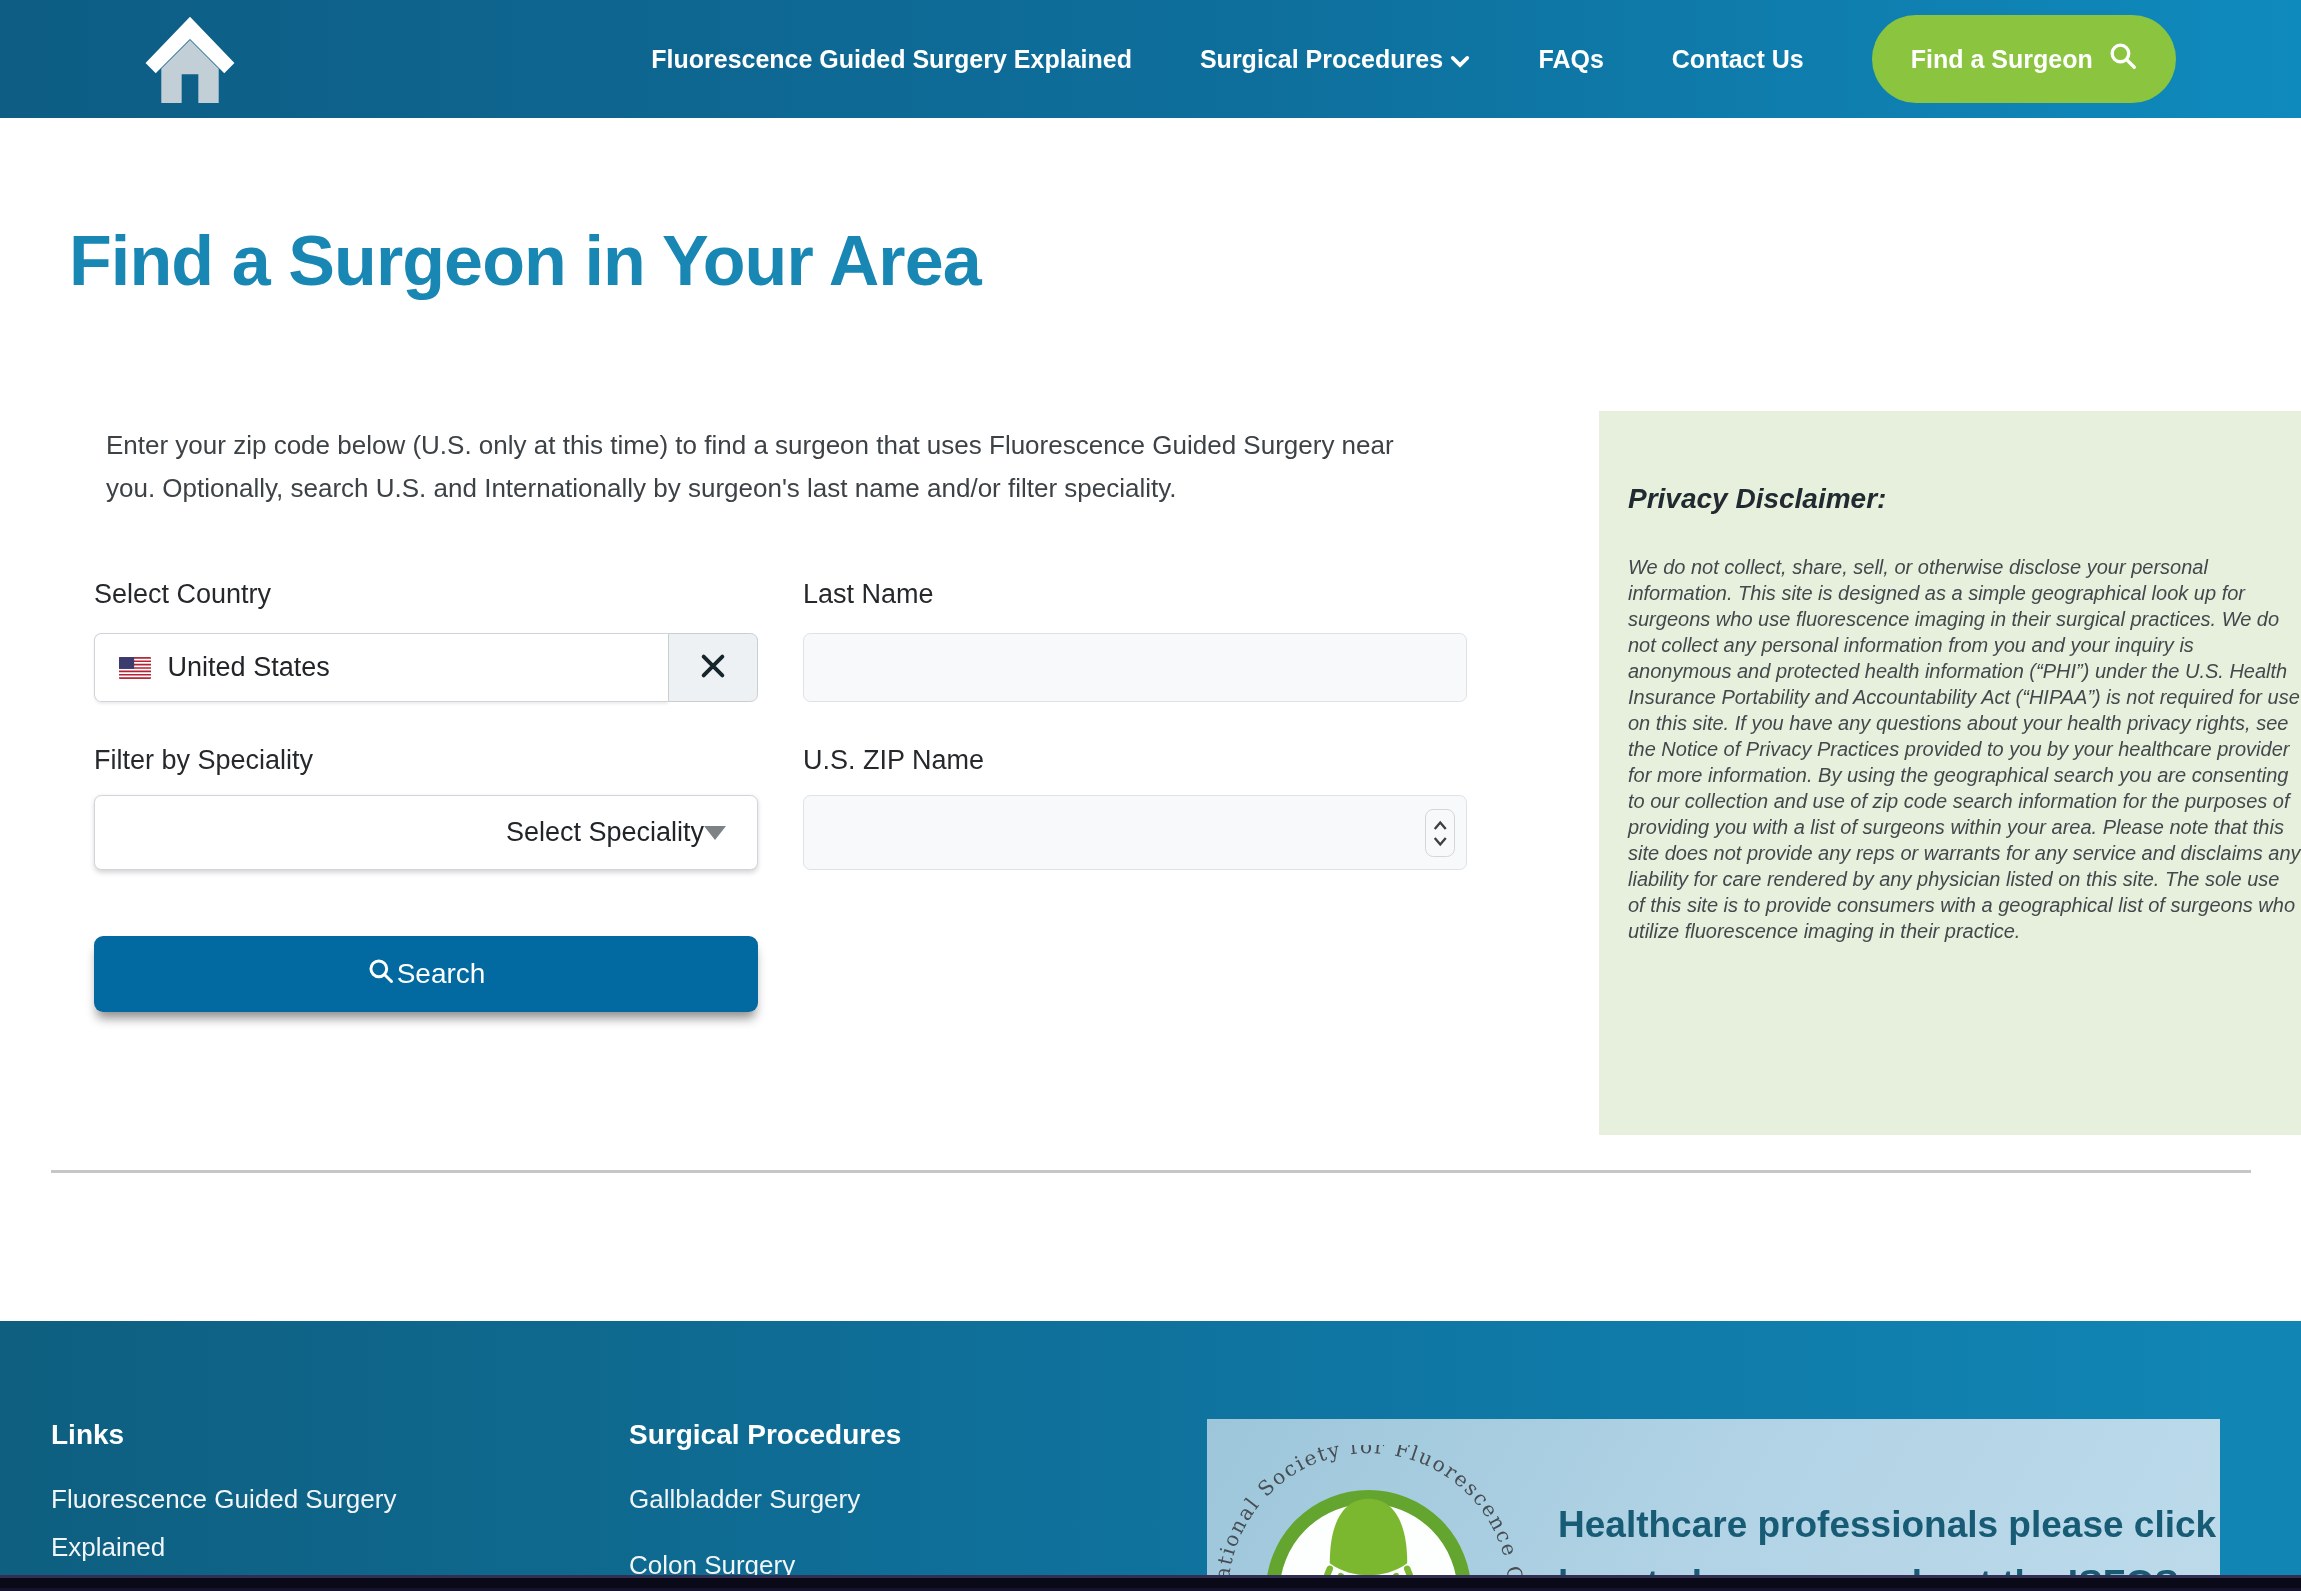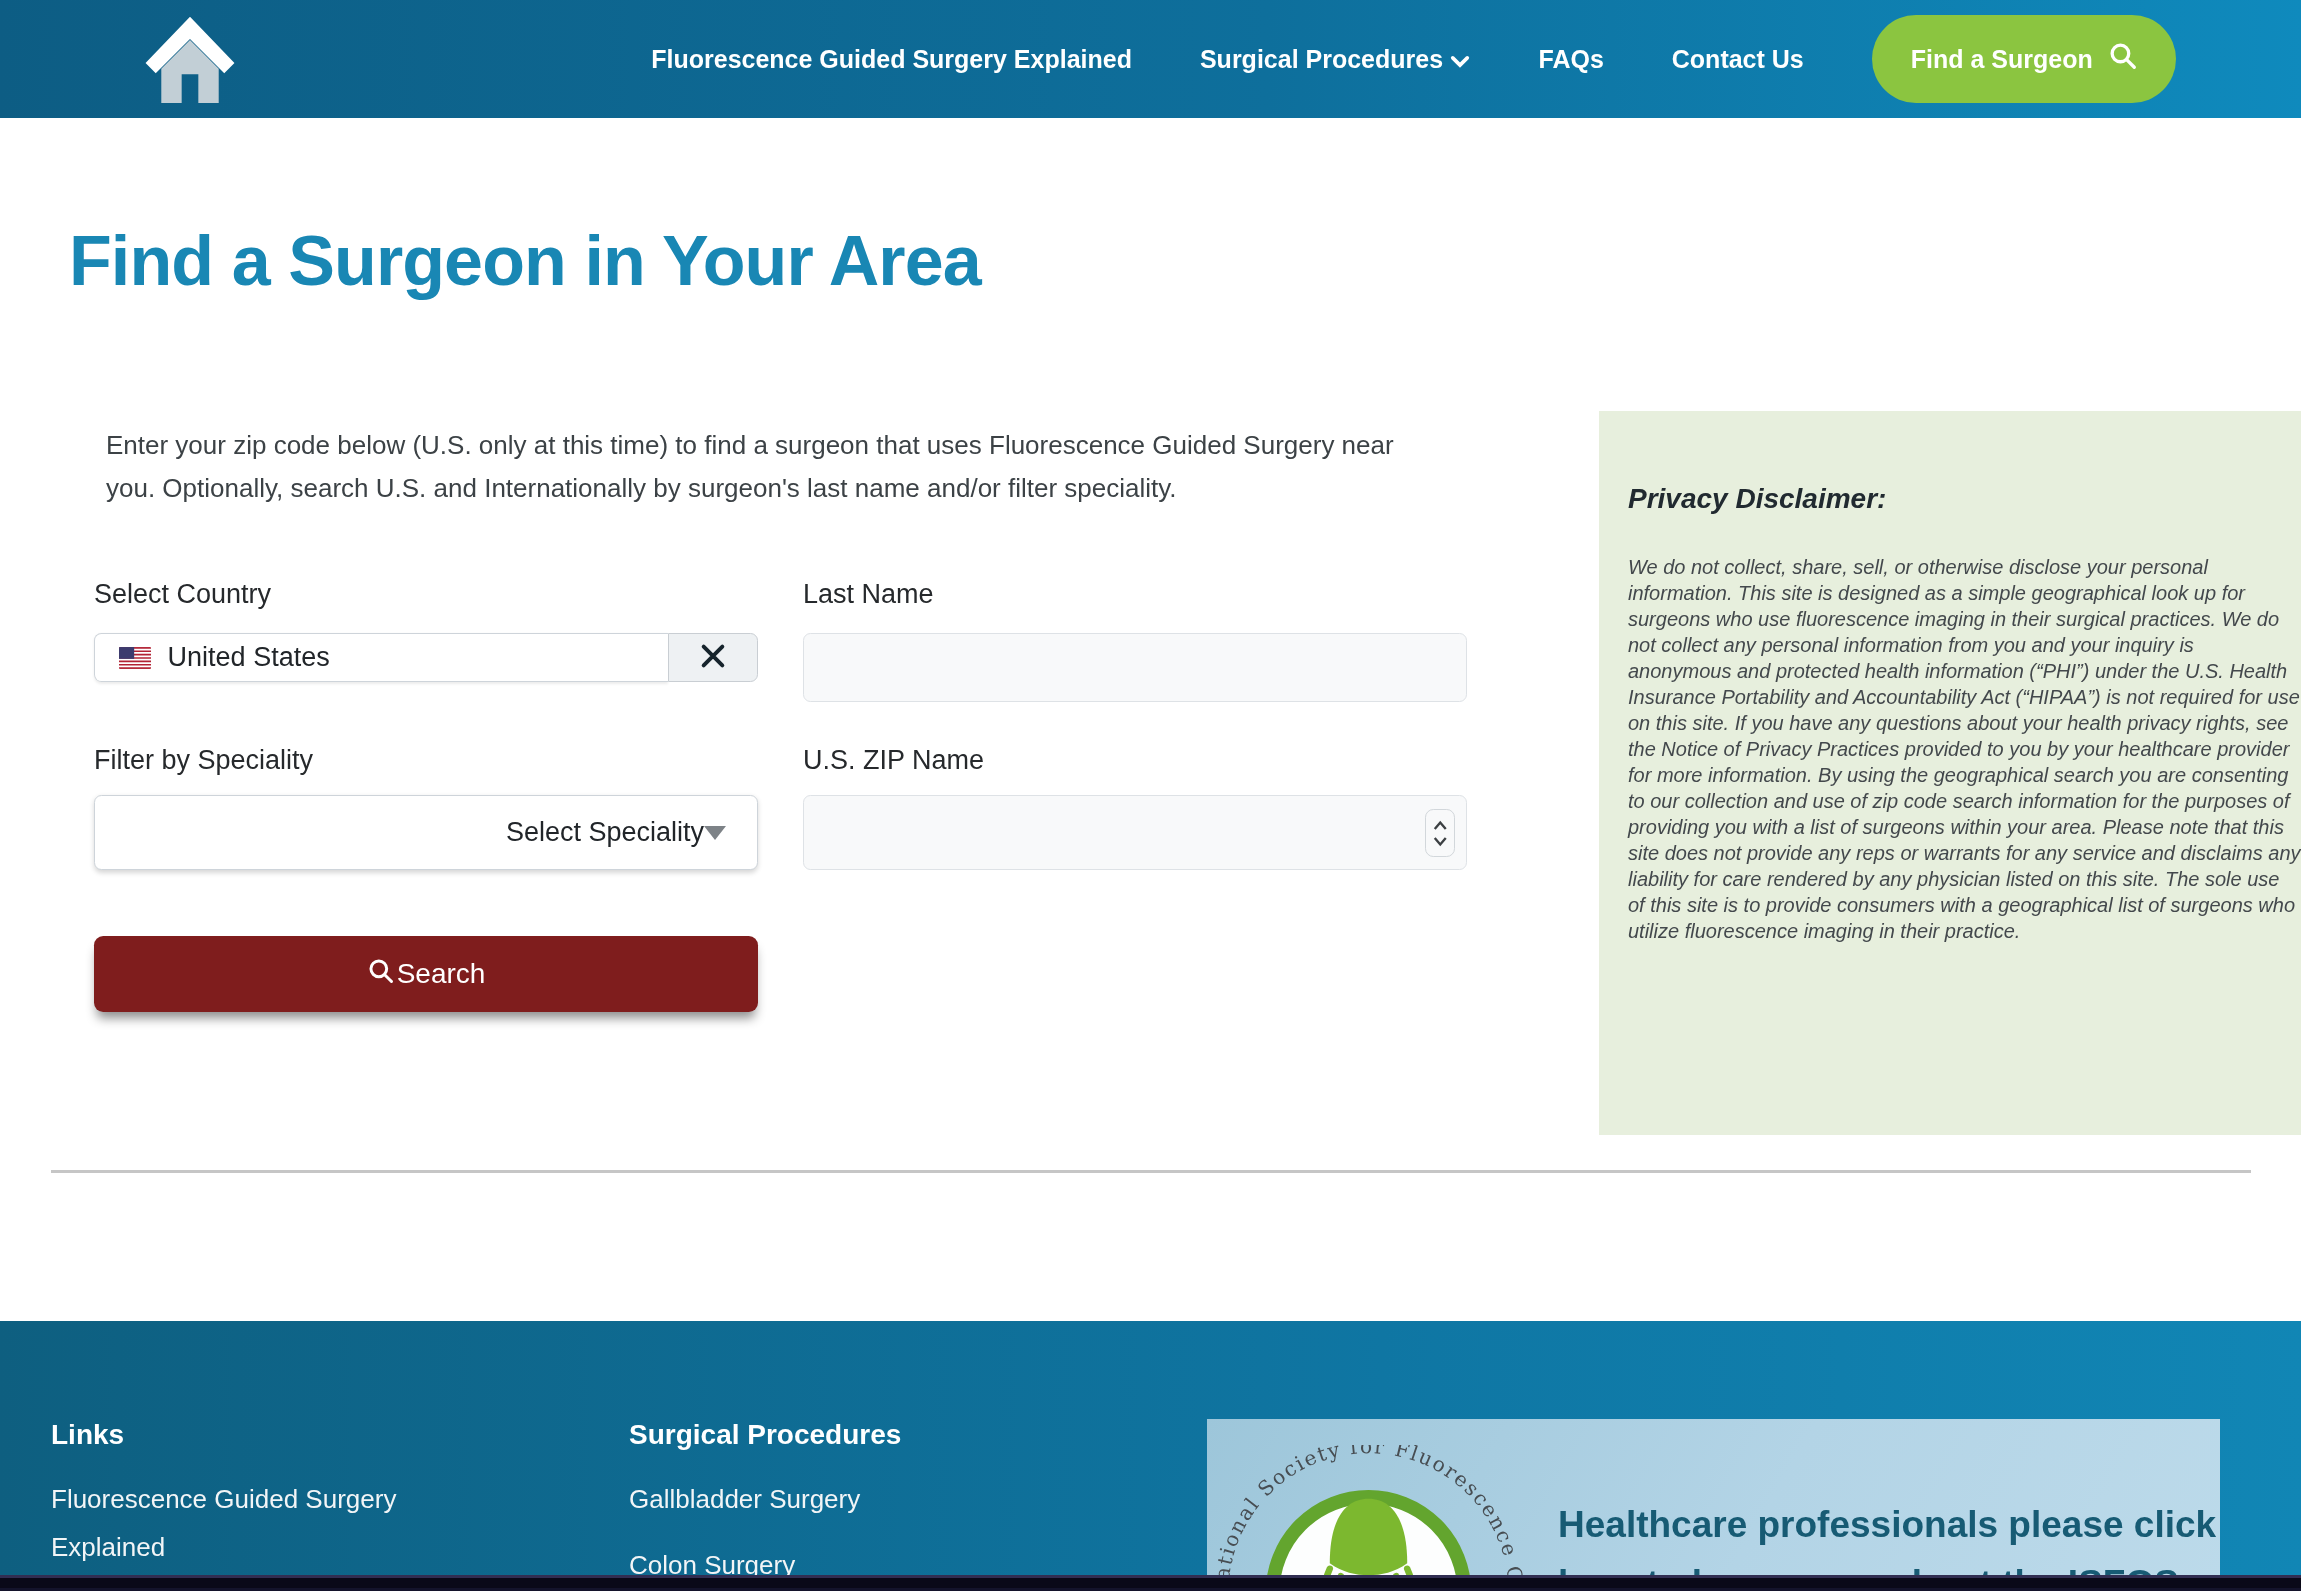--- a/index.html
+++ b/index.html
@@ -19,21 +19,21 @@
   .h1{position:absolute;left:53px;top:205px;margin:16px;font-size:70px;font-weight:700;color:#1987b4;letter-spacing:-0.9px;}
   .intro{position:absolute;left:94px;top:412px;width:1292px;margin:12px;font-size:26px;line-height:43px;color:#3c4246;}
 
   
   .field-label{position:absolute;font-size:27px;color:#26292c;}
   #lbl-country{left:94px;top:579px;}
   #lbl-lastname{left:803px;top:579px;}
   #lbl-speciality{left:94px;top:745px;}
   #lbl-zip{left:803px;top:745px;}
 
-  .country-group{position:absolute;left:94px;top:633px;width:664px;height:49px;display:flex;}
+  .country-group{position:absolute;left:94px;top:633px;width:664px;height:69px;display:flex;}
   .country-input{flex:1;background:#ffffff;border:0.9px solid #ced4da;border-right:none;border-radius:7.4px 0 0 7.4px;
        display:flex;align-items:center;gap:16.6px;padding-left:24px;font-size:27px;color:#212529;
        box-shadow:0 1.8px 2.8px rgba(0,0,0,.08);box-sizing:border-box;}
   .flag{width:32px;height:24px;border-radius:2.8px;overflow:hidden;display:inline-flex;}
   .clear-btn{width:90px;background:#eef1f3;border:0.9px solid #c9ced3;border-radius:0 7.4px 7.4px 0;
        display:flex;align-items:center;justify-content:center;box-sizing:border-box;cursor:pointer;}
 
   .text-input{position:absolute;background:#f8f9fa;border:0.9px solid #dee2e6;border-radius:7.4px;box-sizing:border-box;
        font-size:27px;color:#212529;padding:0 22px;font-family:"Liberation Sans",sans-serif;}
   #input-lastname{left:803px;top:633px;width:664px;height:69px;}
@@ -41,21 +41,21 @@
 
   .select-box{position:absolute;left:94px;top:795px;width:664px;height:75px;background:#ffffff;
        border:0.9px solid #ced4da;border-radius:7.4px;box-shadow:0 2.8px 5.5px rgba(0,0,0,.16);
        display:flex;align-items:center;justify-content:flex-end;padding:0 31px;box-sizing:border-box;
        font-size:27px;color:#212529;cursor:pointer;}
   .caret-down{width:0;height:0;border-left:11px solid transparent;border-right:11px solid transparent;border-top:14.8px solid #7d8287;}
 
   .spinner{position:absolute;left:1425px;top:809px;width:28px;height:46px;border:1.8px solid #d2d7db;border-radius:8.3px;
        display:flex;align-items:center;justify-content:center;background:transparent;cursor:pointer;}
 
-  .search-btn{position:absolute;left:94px;top:936px;width:664px;height:76px;background:#7f1d1d;border:none;
+  .search-btn{position:absolute;left:94px;top:936px;width:664px;height:76px;background:#0369a1;border:none;
        border-radius:9.2px;color:#ffffff;font-size:28px;font-weight:500;display:flex;align-items:center;justify-content:center;
        gap:2px;cursor:pointer;box-shadow:0 9.2px 11px -3.7px rgba(0,0,0,.45);font-family:"Liberation Sans",sans-serif;}
 
   
   .privacy{position:absolute;left:1599px;top:411px;width:730px;height:724px;background:#e7efdd;box-sizing:border-box;
        padding:72px 28px 0 29px;font-style:italic;}
   .privacy h3{margin:0 0 39px 0;font-size:28px;font-weight:700;color:#212a30;}
   .privacy p{margin:0;font-size:20px;line-height:26px;color:#43484c;}
 
   .divider{position:absolute;left:51px;top:1163px;width:2200px;height:2.8px;background:#c6c6c6;border:none;}

